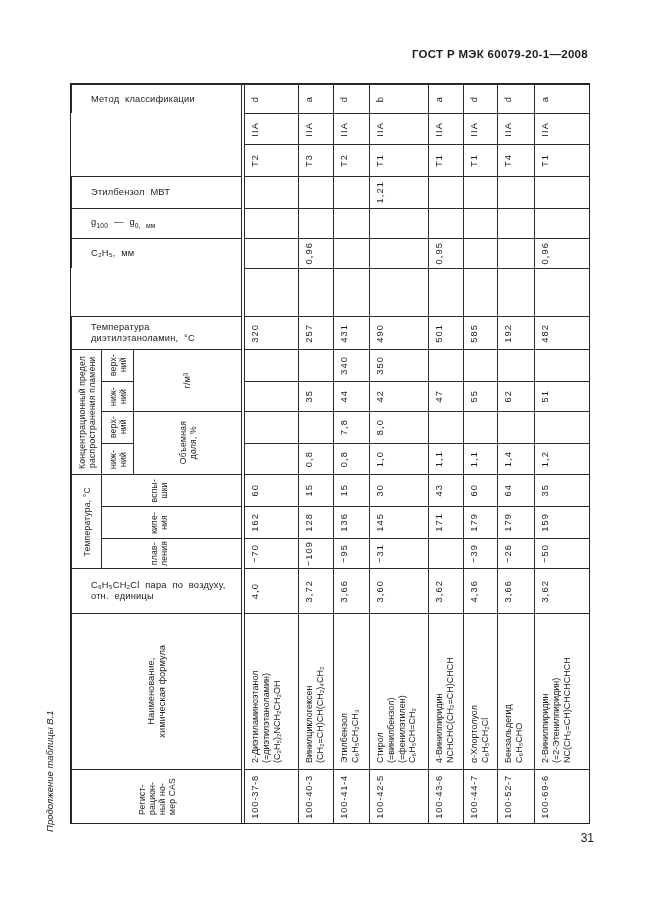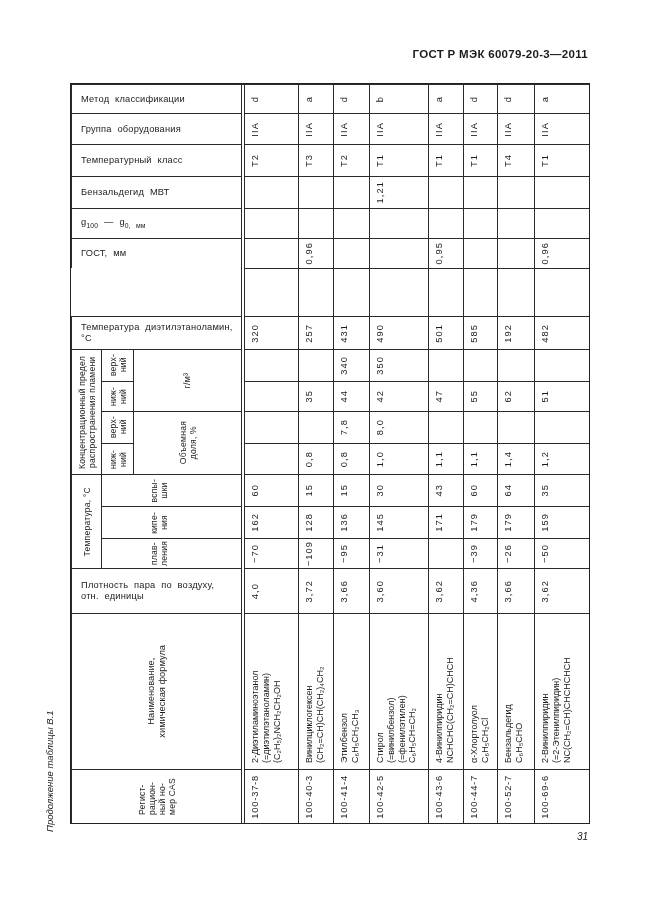--- a/index.html
+++ b/index.html
@@ -1,48 +1,48 @@
 <!DOCTYPE html>
 <html><head>
 <meta charset="utf-8">
 <style>
   html,body{margin:0;padding:0;background:#fff;}
   .page{position:relative;width:646px;height:913px;background:#ffffff;
         font-family:"Liberation Sans","DejaVu Sans",sans-serif;color:#1c1c1c;overflow:hidden;}
   .doc-header{position:absolute;top:48px;right:58px;font-size:11.5px;font-weight:bold;
               letter-spacing:.3px;}
-  .page-num{position:absolute;top:831px;right:58px;font-size:10px;font-style:italic;}
+  .page-num{position:absolute;top:831px;right:52px;font-size:12px;}
   .side-note{position:absolute;left:44px;top:598px;height:234px;width:15px;
              writing-mode:vertical-rl;transform:rotate(180deg);
              font-style:italic;font-size:9.5px;white-space:nowrap;}
   .tbl{position:absolute;left:70px;top:83px;display:grid;
        grid-template-columns:30px 32px 108px 3px 54px 35px 36px 59px 35px 34px 37px 55px;
        grid-template-rows:29px 31px 32px 32px 30px 30px 48px 33px 32px 30px 32px 31px 32px 32px 30px 45px 156px 54px;
        border:1px solid #222;}
   .c{border-left:1px solid #2b2b2b;border-top:1px solid #2b2b2b;display:flex;
      font-size:9.3px;line-height:11px;overflow:hidden;}
-  .lab{align-items:center;padding:2px 3px 2px 9px;white-space:pre-line;
+  .lab{align-items:center;padding:2px 3px 2px 19px;white-space:pre-line;
        word-spacing:3px;letter-spacing:.2px;}
   .rot{writing-mode:vertical-rl;transform:rotate(180deg);white-space:pre-line;}
   .cen{align-items:center;justify-content:center;}
   .val{align-items:center;justify-content:flex-start;padding-left:5px;}
   .val .rot{letter-spacing:1.1px;}
   .casv .rot{letter-spacing:.8px;}
   .hd{font-size:8.6px;line-height:10px;letter-spacing:.2px;}
   .name{justify-content:flex-start;padding:4px 2px 6px 5px;}
   .name .rot{font-size:9px;line-height:10.8px;}
   sub{font-size:6.8px;}
   .gl{letter-spacing:.2px;}
 </style>
 </head>
 <body>
 
 <div class="page">
 
-  <div class="doc-header">ГОСТ Р МЭК 60079-20-3—2011</div>
+  <div class="doc-header">ГОСТ Р МЭК 60079-20-1—2008</div>
   <div class="side-note">Продолжение таблицы В.1</div>
   <div class="page-num">31</div>
 
   <div class="tbl">
 
     <div style="grid-area:1/4/19/5;border-left:1px solid #2b2b2b;border-top:1px solid #2b2b2b;"></div>
 
     <div class="c lab" style="grid-area:1/1/2/4;">Метод классификации</div>
     <div class="c val" style="grid-area:1/5/2/6;">
         <span class="rot">d</span>
@@ -62,21 +62,20 @@
     <div class="c val" style="grid-area:1/10/2/11;">
         <span class="rot">d</span>
       </div>
     <div class="c val" style="grid-area:1/11/2/12;">
         <span class="rot">d</span>
       </div>
     <div class="c val" style="grid-area:1/12/2/13;">
         <span class="rot">a</span>
       </div>
 
-    <div class="c lab" style="grid-area:2/1/3/4;">Группа оборудования</div>
     <div class="c val" style="grid-area:2/5/3/6;">
         <span class="rot">IIA</span>
       </div>
     <div class="c val" style="grid-area:2/6/3/7;">
         <span class="rot">IIA</span>
       </div>
     <div class="c val" style="grid-area:2/7/3/8;">
         <span class="rot">IIA</span>
       </div>
     <div class="c val" style="grid-area:2/8/3/9;">
@@ -88,21 +87,20 @@
     <div class="c val" style="grid-area:2/10/3/11;">
         <span class="rot">IIA</span>
       </div>
     <div class="c val" style="grid-area:2/11/3/12;">
         <span class="rot">IIA</span>
       </div>
     <div class="c val" style="grid-area:2/12/3/13;">
         <span class="rot">IIA</span>
       </div>
 
-    <div class="c lab" style="grid-area:3/1/4/4;">Температурный класс</div>
     <div class="c val" style="grid-area:3/5/4/6;">
         <span class="rot">T2</span>
       </div>
     <div class="c val" style="grid-area:3/6/4/7;">
         <span class="rot">T3</span>
       </div>
     <div class="c val" style="grid-area:3/7/4/8;">
         <span class="rot">T2</span>
       </div>
     <div class="c val" style="grid-area:3/8/4/9;">
@@ -114,21 +112,21 @@
     <div class="c val" style="grid-area:3/10/4/11;">
         <span class="rot">T1</span>
       </div>
     <div class="c val" style="grid-area:3/11/4/12;">
         <span class="rot">T4</span>
       </div>
     <div class="c val" style="grid-area:3/12/4/13;">
         <span class="rot">T1</span>
       </div>
 
-    <div class="c lab" style="grid-area:4/1/5/4;">Бензальдегид МВТ</div>
+    <div class="c lab" style="grid-area:4/1/5/4;">Этилбензол МВТ</div>
     <div class="c val" style="grid-area:4/5/5/6;">
         <span class="rot"></span>
       </div>
     <div class="c val" style="grid-area:4/6/5/7;">
         <span class="rot"></span>
       </div>
     <div class="c val" style="grid-area:4/7/5/8;">
         <span class="rot"></span>
       </div>
     <div class="c val" style="grid-area:4/8/5/9;">
@@ -152,21 +150,21 @@
     </div>
     <div class="c" style="grid-area:5/5/6/6;"></div>
     <div class="c" style="grid-area:5/6/6/7;"></div>
     <div class="c" style="grid-area:5/7/6/8;"></div>
     <div class="c" style="grid-area:5/8/6/9;"></div>
     <div class="c" style="grid-area:5/9/6/10;"></div>
     <div class="c" style="grid-area:5/10/6/11;"></div>
     <div class="c" style="grid-area:5/11/6/12;"></div>
     <div class="c" style="grid-area:5/12/6/13;"></div>
 
-    <div class="c lab" style="grid-area:6/1/7/4;">ГОСТ, мм</div>
+    <div class="c lab" style="grid-area:6/1/7/4;">C₂H₅, мм</div>
     <div class="c val" style="grid-area:6/5/7/6;">
         <span class="rot"></span>
       </div>
     <div class="c val" style="grid-area:6/6/7/7;">
         <span class="rot">0,96</span>
       </div>
     <div class="c val" style="grid-area:6/7/7/8;">
         <span class="rot"></span>
       </div>
     <div class="c val" style="grid-area:6/8/7/9;">
@@ -432,21 +430,21 @@
     <div class="c val" style="grid-area:15/10/16/11;">
         <span class="rot">−39</span>
       </div>
     <div class="c val" style="grid-area:15/11/16/12;">
         <span class="rot">−26</span>
       </div>
     <div class="c val" style="grid-area:15/12/16/13;">
         <span class="rot">−50</span>
       </div>
 
-    <div class="c lab" style="grid-area:16/1/17/4;">Плотность пара по воздуху,
+    <div class="c lab" style="grid-area:16/1/17/4;">C₆H₅CH₂Cl пара по воздуху,
 отн. единицы</div>
     <div class="c val" style="grid-area:16/5/17/6;">
         <span class="rot">4,0</span>
       </div>
     <div class="c val" style="grid-area:16/6/17/7;">
         <span class="rot">3,72</span>
       </div>
     <div class="c val" style="grid-area:16/7/17/8;">
         <span class="rot">3,66</span>
       </div>

